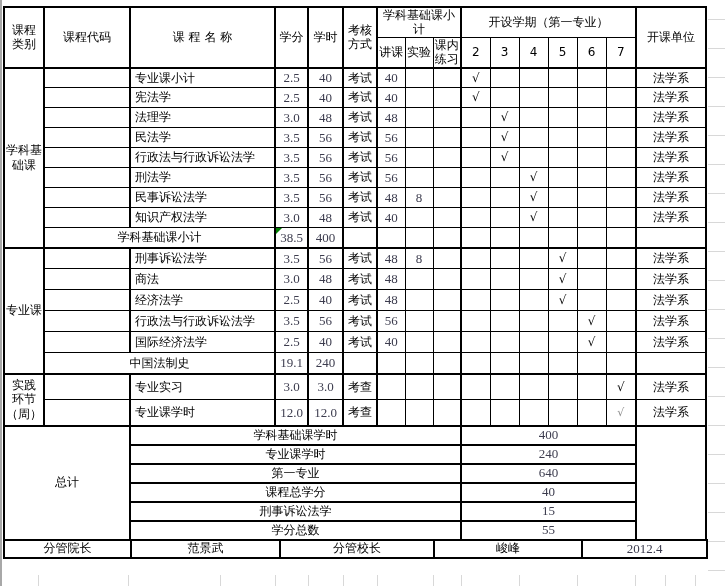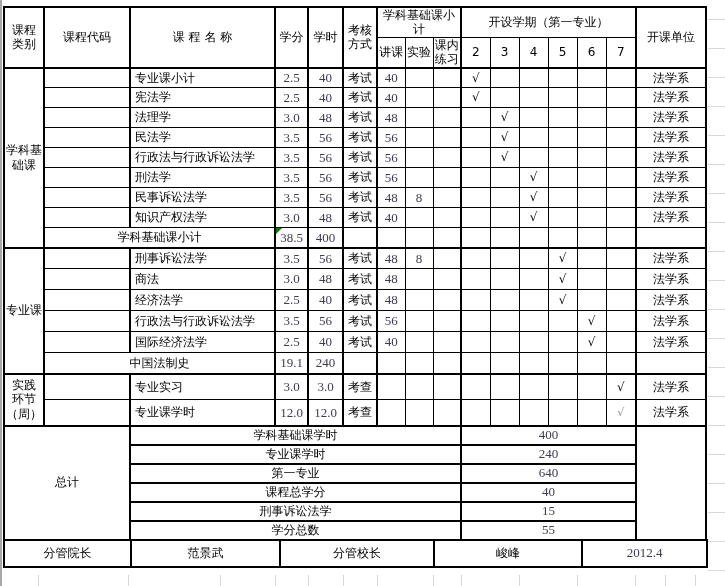--- a/index.html
+++ b/index.html
@@ -17,21 +17,21 @@
   .br2{border-right-width:2px;}
   tr.tt>td,tr.tt>th{border-top-width:2px;}
   .name{text-align:left;padding-left:4px;white-space:nowrap;}
   .num{font-family:"Liberation Serif",serif;color:#3c3c4e;font-size:13px;}
   .chk{font-size:12px;font-family:"DejaVu Sans",sans-serif;color:#000;}
   .chk-light{color:#8f8f8f;font-size:11px;}
   .flag{position:relative;}
   .flag::before{content:"";position:absolute;left:0;top:0;width:0;height:0;
         border-top:6px solid #008000;border-right:6px solid transparent;}
   .h19{height:19px}.h20{height:20px}.h21{height:21px}.h26{height:26px}
-  .hr1{height:25px}.hr2{height:27px}.fr1{height:24px}.fr2{height:27px}
+  .hr1{height:25px}.hr2{height:27px}.fr1{height:24px}.fr2{height:18px}
 </style>
 </head>
 <body>
 
 <div class="page">
   <div class="left-edge"></div>
   <div id="grid-stubs">
       <div class="grid-v" style="left: 38px;"></div>
       <div class="grid-v" style="left: 128px;"></div>
       <div class="grid-v" style="left: 220px;"></div>

